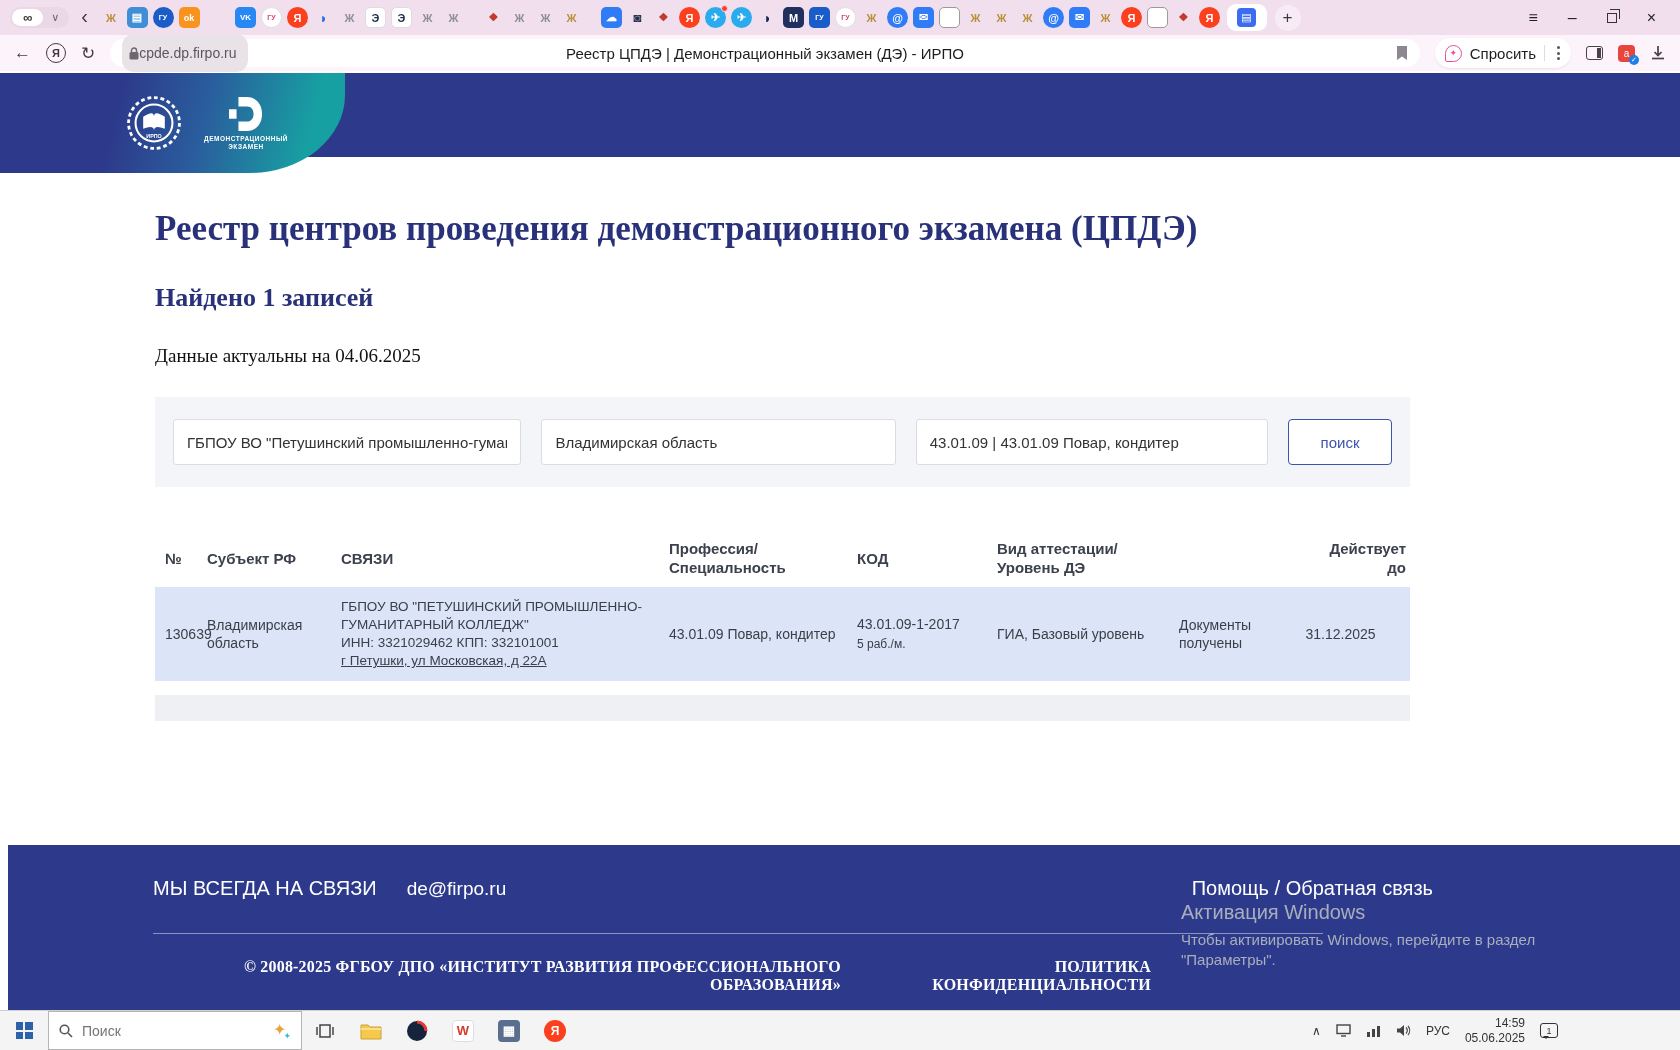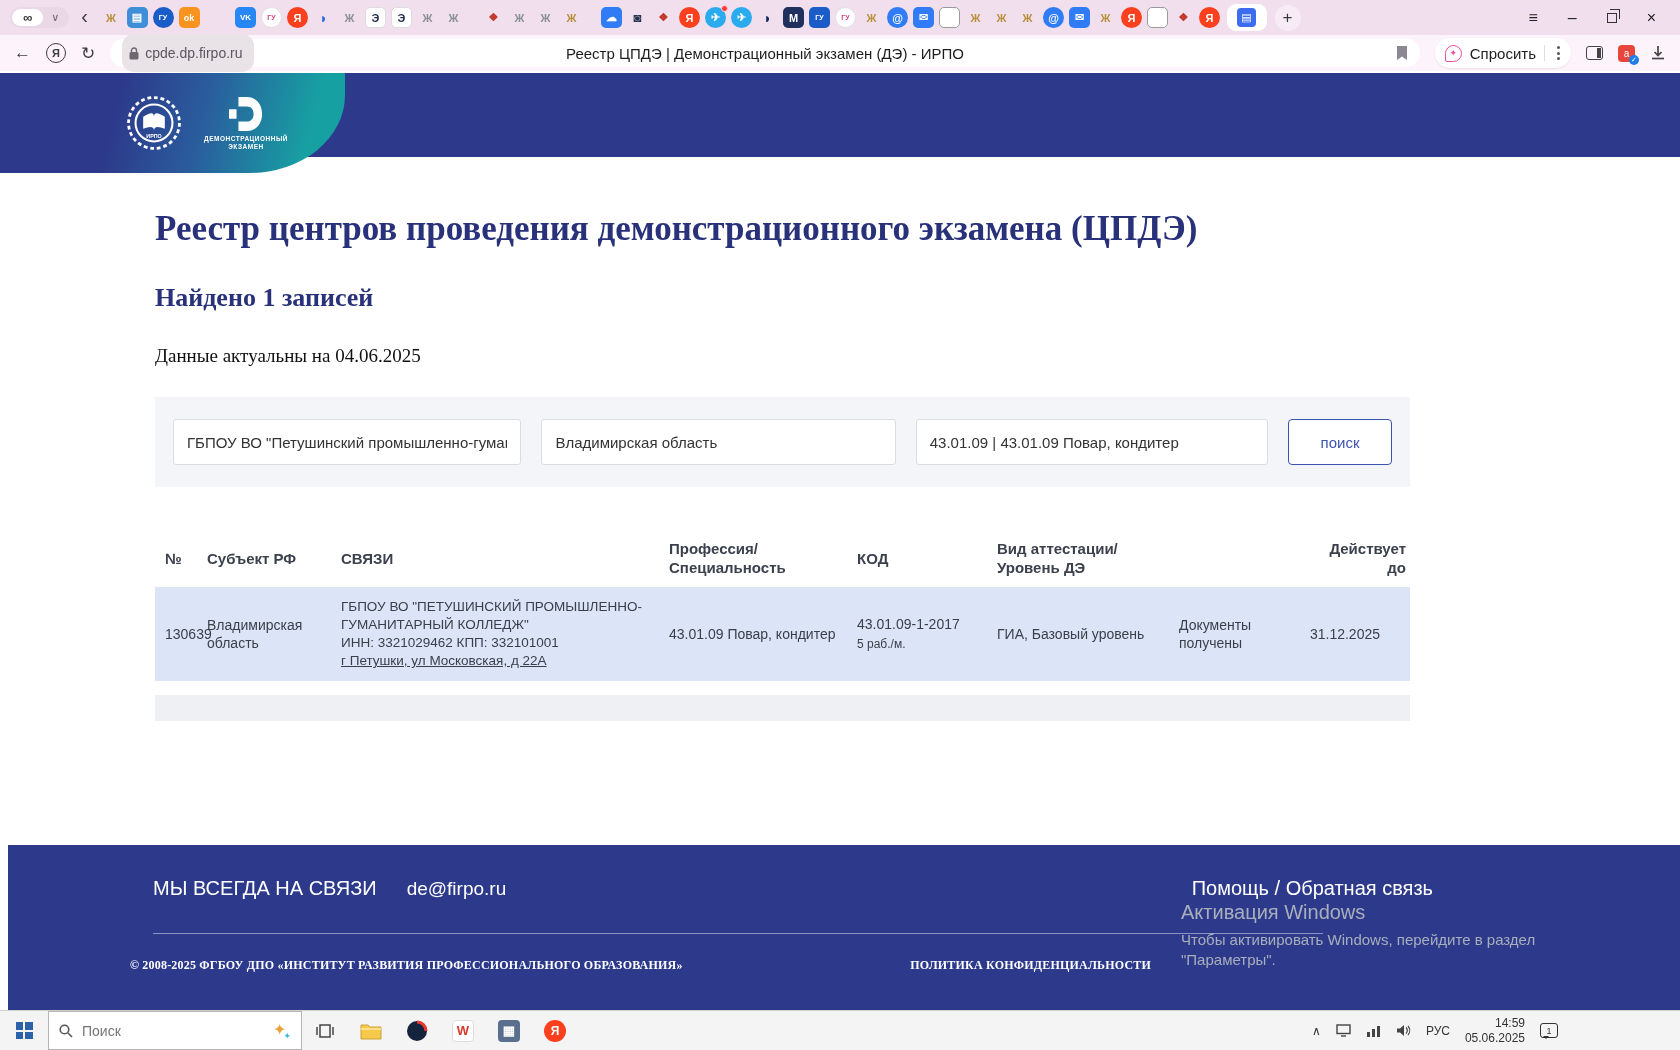--- a/index.html
+++ b/index.html
@@ -29,21 +29,21 @@
                      border-top:1.5px solid #333; border-right:1.5px solid #333; }
 
   
   .toolbar { height:36px; background:#fcf4fa; display:flex; align-items:center; padding:0 14px; gap:15px; }
   .navbtn { font-size:17px; color:#3c3c3c; }
   .ybtn { width:20px; height:20px; border:1.6px solid #3c3c3c; border-radius:50%; font-size:11px; font-weight:bold;
           color:#3c3c3c; display:flex; align-items:center; justify-content:center; }
   .addr { flex:1; height:28px; background:#fff; border-radius:14px; display:flex; align-items:center;
           padding:0 12px; position:relative; }
   .domainchip { background:#e9e3e8; border-radius:12px; height:38px; padding:0 11px 0 7px; display:flex;
-                align-items:center; gap:6px; color:#5c5660; font-size:14px; z-index:2; }
+                align-items:center; color:#5c5660; font-size:14px; z-index:2; }
   .pagetitle { position:absolute; left:0; right:0; text-align:center; font-size:15px; color:#1d1d1f; }
   .bmk { margin-left:auto; z-index:2; }
   .askbtn { height:30px; background:#fff; border-radius:15px; display:flex; align-items:center;
             padding:0 7px 0 10px; gap:8px; font-size:15px; color:#1d1d1f; box-shadow:0 1px 2px rgba(0,0,0,.08); }
   .askic { width:17px; height:17px; border:1.6px solid #e94ca1; border-radius:50% 50% 50% 2px; color:#e94ca1;
            font-size:9px; display:flex; align-items:center; justify-content:center; }
   .vdiv { width:1px; height:16px; background:#ddd; }
   .dots { display:flex; flex-direction:column; gap:2.5px; padding:0 4px; }
   .dots i { width:3px; height:3px; border-radius:50%; background:#555; }
   .panelsic { width:17px; height:14px; border:1.7px solid #444; border-radius:3px; position:relative; }
@@ -78,34 +78,34 @@
   .thead > div { white-space:pre-line; }
   .h-num { padding-left:10px; } .h-valid { text-align:right; padding-right:4px; }
   .trow { background:#dbe5f7; padding:11px 0; align-items:center; font-size:14px; color:#3a3f49; line-height:18px; }
   .c-num { padding-left:10px; }
   .c-region { padding-right:24px; }
   .c-cpde { font-size:13.5px; padding-right:14px; }
   .c-cpde a { color:#3a3f49; }
   .c-prof { padding-right:20px; }
   .code-note { font-size:12px; margin-top:2px; }
   .c-att { padding-right:20px; }
-  .c-valid { text-align:right; padding-right:30px; }
+  .c-valid { text-align:center; padding-right:30px; }
   .tfoot { width:1255px; height:26px; background:#eef0f3; margin-top:14px; }
 
   
   .footer { position:absolute; left:0; top:845px; width:1680px; height:165px; background:#2d3a8b; color:#fff;margin-left:8px; }
   .f-row1 { display:flex; align-items:center; padding:32px 255px 0 145px; font-size:20px; }
   .f-mail { margin-left:30px; font-size:19px; color:#fff; text-decoration:none; }
   .f-help { margin-left:auto; color:#fff; text-decoration:none; }
   .f-div { position:absolute; left:145px; top:88px; width:1170px; border-top:1px solid rgba(255,255,255,.45); }
   .wm { position:absolute; left:1173px; top:55px; color:#a9aebc; }
   .wm .l1 { font-size:20px; line-height:24px; }
   .wm .l2 { font-size:15px; line-height:20px; margin-top:6px; }
   .f-row2 { position:absolute; left:0; top:113px; width:1380px; display:flex; padding:0 237px 0 122px;
-            font-family:"Liberation Serif",serif; font-weight:bold; font-size:12px; letter-spacing:.2px; }
+            font-family:"Liberation Serif",serif; font-weight:bold; font-size:16px; letter-spacing:.2px;text-align:right; }
   .f-priv { margin-left:auto; color:#fff; text-decoration:none; }
 
   
   .taskbar { position:absolute; left:0; top:1010px; width:1680px; height:40px; background:#f4f4f5;
              border-top:1px solid #d0d0d0; display:flex; align-items:stretch; }
   .start { width:48px; display:flex; align-items:center; justify-content:center; }
   .winlogo { width:17px; height:17px; display:grid; grid-template:1fr 1fr / 1fr 1fr; gap:2px; }
   .winlogo i { background:#2e62a8; }
   .tsearch { width:254px; background:#fff; border:1px solid #b5b5b5; display:flex; align-items:center;
              padding:0 10px; gap:9px; }

